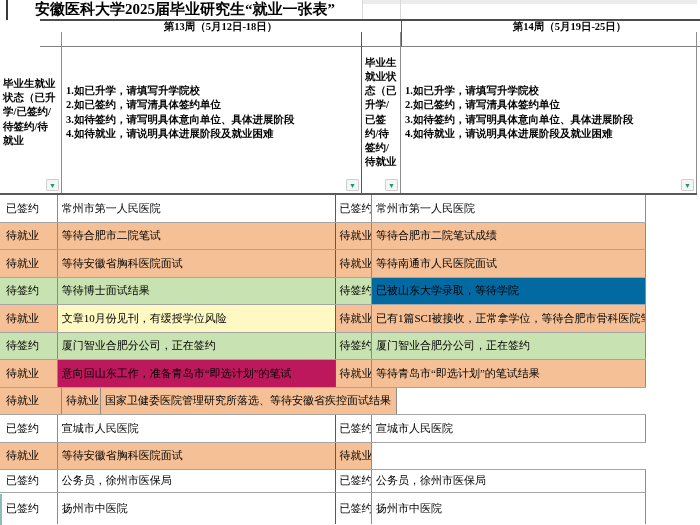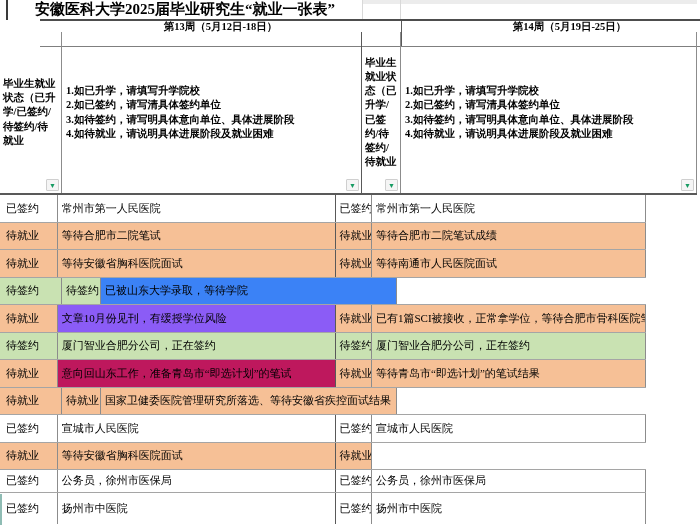--- a/index.html
+++ b/index.html
@@ -126,26 +126,27 @@
         <div class="cell detail-d" style="background: rgb(246, 192, 150);">等待合肥市二院笔试成绩</div>
       </div>
       <div class="row">
         <div class="cell status-a" style="background: rgb(246, 192, 150);">待就业</div>
         <div class="cell detail-b" style="background: rgb(246, 192, 150);">等待安徽省胸科医院面试</div>
         <div class="cell status-c" style="background: rgb(246, 192, 150);">待就业</div>
         <div class="cell detail-d" style="background: rgb(246, 192, 150);">等待南通市人民医院面试</div>
       </div>
       <div class="row">
         <div class="cell status-a" style="background: rgb(201, 226, 178);">待签约</div>
+        <div class="cell detail-b" style="background: rgb(201, 226, 178);">等待博士面试结果</div>
         <div class="cell status-c" style="background: rgb(201, 226, 178);">待签约</div>
-        <div class="cell detail-d" style="background: #3b82f6; text-align: center;">已被山东大学录取，等待学院</div>
+        <div class="cell detail-d" style="background: #0369a1; text-align: center;">已被山东大学录取，等待学院</div>
       </div>
       <div class="row">
         <div class="cell status-a" style="background: rgb(246, 192, 150);">待就业</div>
-        <div class="cell detail-b" style="background: #8b5cf6;">文章10月份见刊，有缓授学位风险</div>
+        <div class="cell detail-b" style="background: #fef9c3;">文章10月份见刊，有缓授学位风险</div>
         <div class="cell status-c" style="background: rgb(246, 192, 150);">待就业</div>
         <div class="cell detail-d" style="background: rgb(246, 192, 150);">已有1篇SCI被接收，正常拿学位，等待合肥市骨科医院笔试成绩</div>
       </div>
       <div class="row">
         <div class="cell status-a" style="background: rgb(201, 226, 178);">待签约</div>
         <div class="cell detail-b" style="background: rgb(201, 226, 178);">厦门智业合肥分公司，正在签约</div>
         <div class="cell status-c" style="background: rgb(201, 226, 178);">待签约</div>
         <div class="cell detail-d" style="background: rgb(201, 226, 178);">厦门智业合肥分公司，正在签约</div>
       </div>
       <div class="row">

